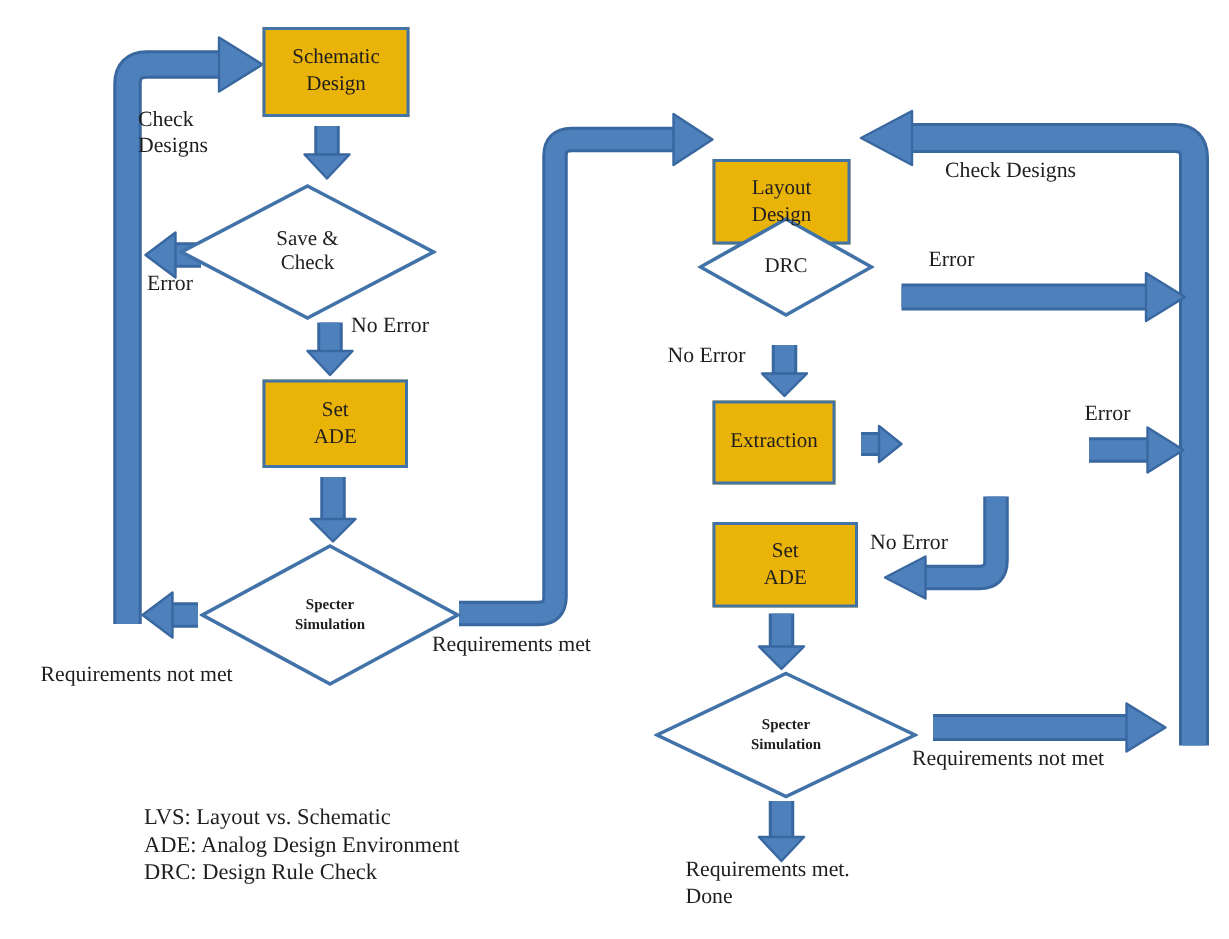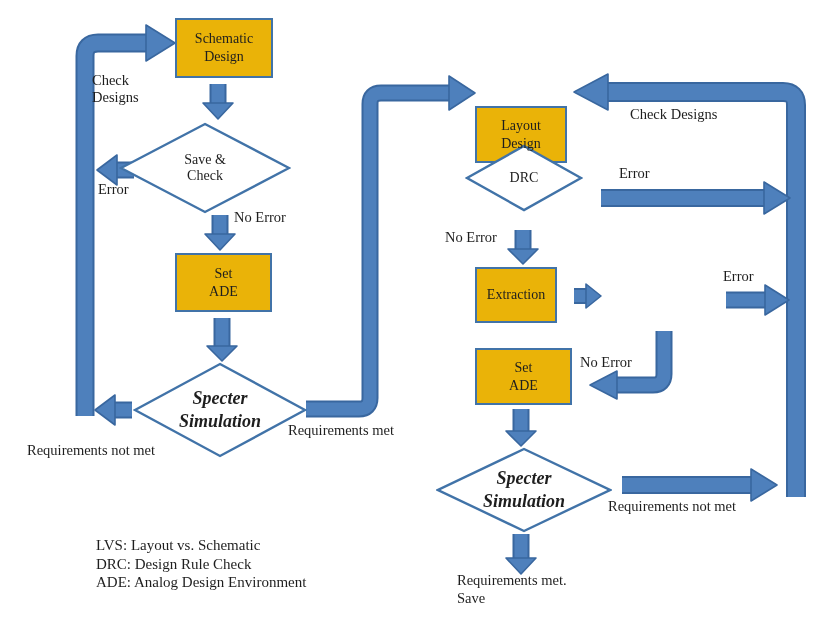--- a/index.html
+++ b/index.html
@@ -20,21 +20,21 @@
   .bar-under{fill:none;stroke:var(--arrow-stroke);stroke-linecap:butt;}
   .bar-over{fill:none;stroke:var(--arrow-fill);stroke-linecap:butt;}
   .head{fill:var(--arrow-fill);stroke:var(--arrow-stroke);stroke-width:1.6;stroke-linejoin:round;}
   .node{position:absolute;display:flex;align-items:center;justify-content:center;text-align:center;}
   .box{background:#eab308;border:2.5px solid var(--shape-border);box-sizing:border-box;font-size:14px;line-height:1.28;}
   .diamond{background:transparent;}
   .diamond svg{position:absolute;left:0;top:0;}
   .diamond polygon{fill:#fff;stroke:var(--shape-border);stroke-width:2.4;}
   .lbl{position:relative;z-index:1;white-space:pre-line;}
   .diamond.mid .lbl{font-size:14px;}
-  .diamond.sim .lbl{font-size:18px;font-weight:bold;line-height:1.3;font-style:italic;}
+  .diamond.sim .lbl{font-size:10px;font-weight:bold;line-height:1.3;}
   .elabel{position:absolute;font-size:14.5px;line-height:1.15;white-space:pre-line;}
   .legend{position:absolute;left:64px;top:536px;font-size:15px;line-height:18.5px;margin-left:32px;}
 </style>
 </head>
 <body>
 
 <div class="canvas">
 
   <svg class="connectors" width="819" height="626" viewBox="0 0 819 626">
 
@@ -195,21 +195,21 @@
   <div class="elabel" style="left:234px;top:209px;">No Error</div>
   <div class="elabel" style="left:27px;top:442px;">Requirements not met</div>
   <div class="elabel" style="left:288px;top:422px;">Requirements met</div>
   <div class="elabel" style="left:630px;top:106px;">Check Designs</div>
   <div class="elabel" style="left:619px;top:165px;">Error</div>
   <div class="elabel" style="left:445px;top:229px;">No Error</div>
   <div class="elabel" style="left:723px;top:268px;">Error</div>
   <div class="elabel" style="left:580px;top:354px;">No Error</div>
   <div class="elabel" style="left:608px;top:498px;">Requirements not met</div>
   <div class="elabel" style="left:457px;top:571px;line-height:1.25;">Requirements met.
-Save</div>
+Done</div>
 
   <div class="legend">
     <div>LVS: Layout vs. Schematic</div>
+    <div>ADE: Analog Design Environment</div>
     <div>DRC: Design Rule Check</div>
-    <div>ADE: Analog Design Environment</div>
   </div>
 
 </div>
 
 </body></html>

